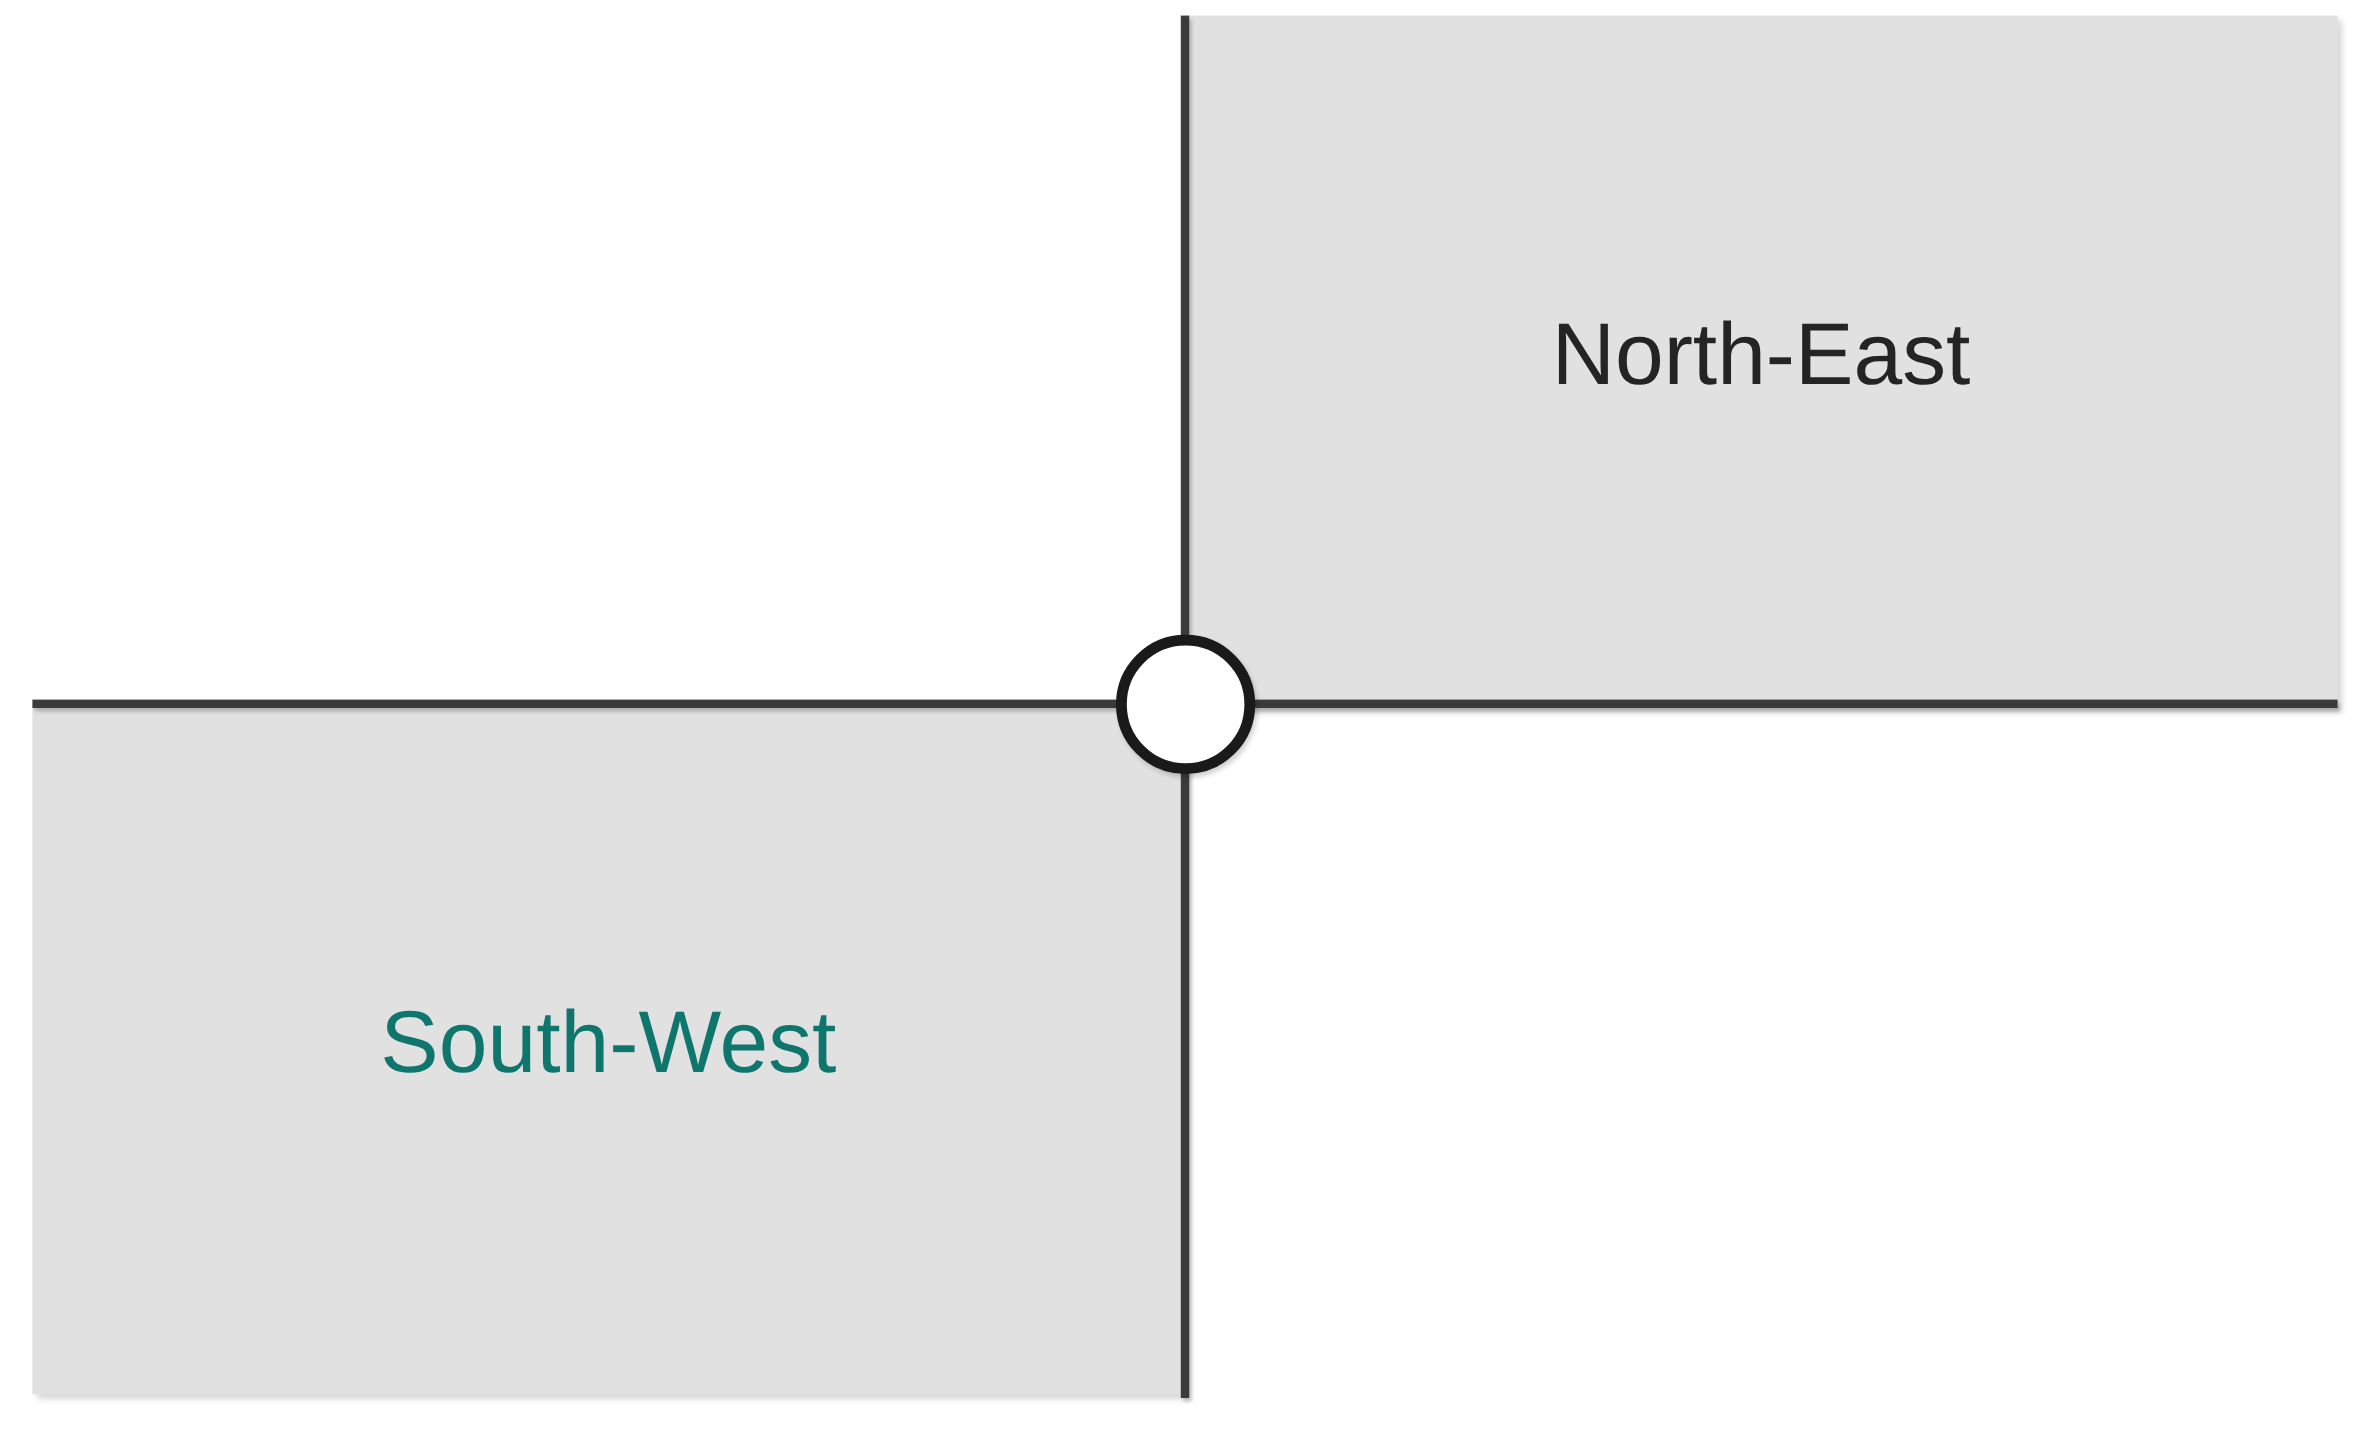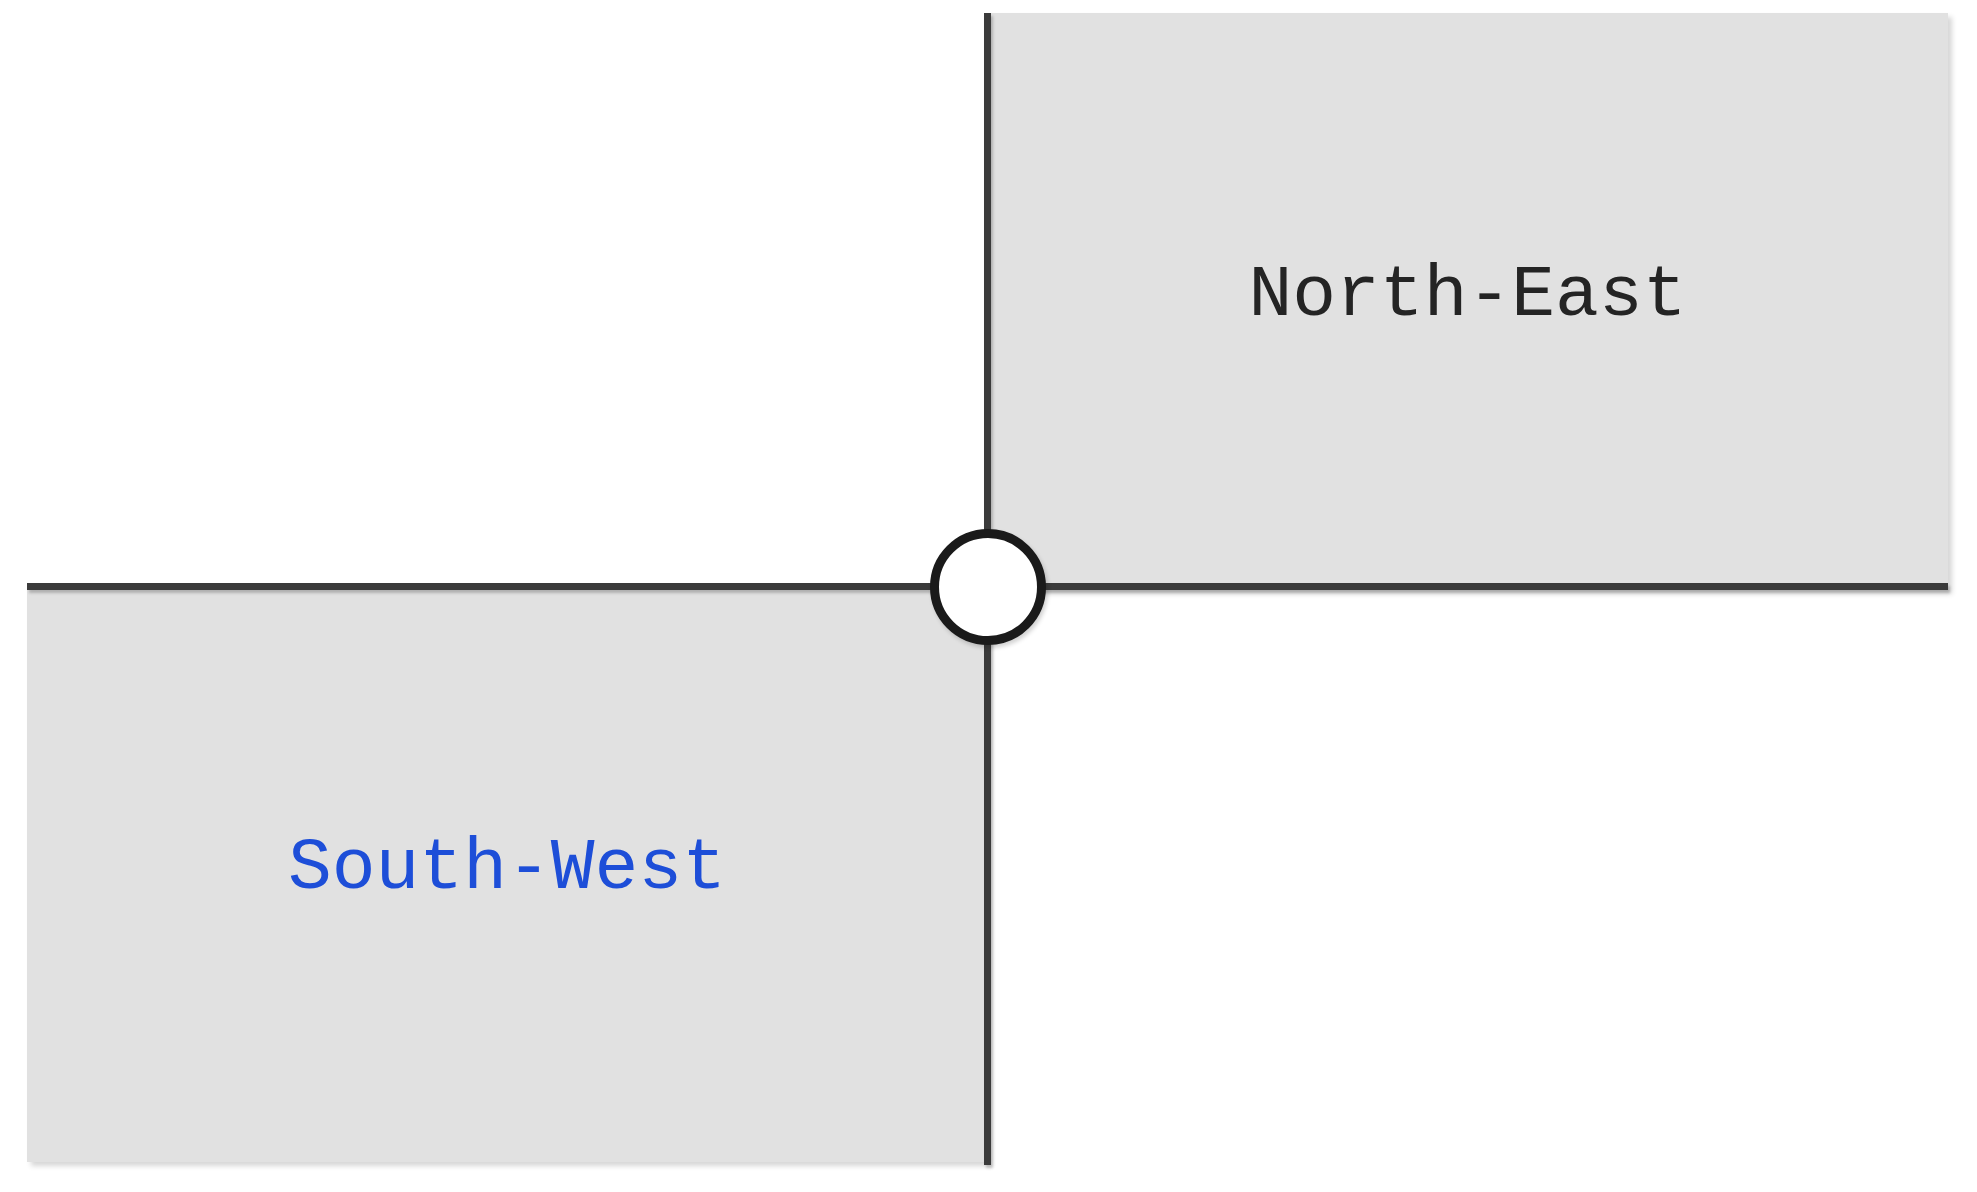--- a/index.html
+++ b/index.html
@@ -6,21 +6,21 @@
     margin: 0;
     padding: 0;
     background: #ffffff;
   }
   .canvas {
     position: relative;
     width: 1977px;
     height: 1192px;
     background: #ffffff;
     overflow: hidden;
-    font-family: Liberation Mono, monospace;
+    font-family: Liberation Sans, sans-serif;
   }
   .quadrant {
     position: absolute;
     display: flex;
     align-items: center;
     justify-content: center;
     background: #e1e1e1;
     box-shadow: 4px 4px 5px rgba(0, 0, 0, 0.16);
     z-index: 1;
   }
@@ -78,21 +78,21 @@
 </head>
 <body>
 
 <div class="canvas" style="background-color: rgb(255, 255, 255);">
 
   <div class="quadrant quadrant-ne" style="background-color: rgb(225, 225, 225);">
     <span class="quadrant-label" style="color: rgb(36, 36, 36);">North-East</span>
   </div>
 
   <div class="quadrant quadrant-sw" style="background-color: rgb(225, 225, 225);">
-    <span class="quadrant-label" style="color: #1d4ed8;">South-West</span>
+    <span class="quadrant-label" style="color: #0f766e;">South-West</span>
   </div>
 
   <div class="axis axis-horizontal" style="background-color: rgb(59, 59, 59);"></div>
 
   <div class="axis axis-vertical" style="background-color: rgb(59, 59, 59);"></div>
 
   <div class="origin-node" style="border-color: rgb(26, 26, 26);"></div>
 
 </div>
 

